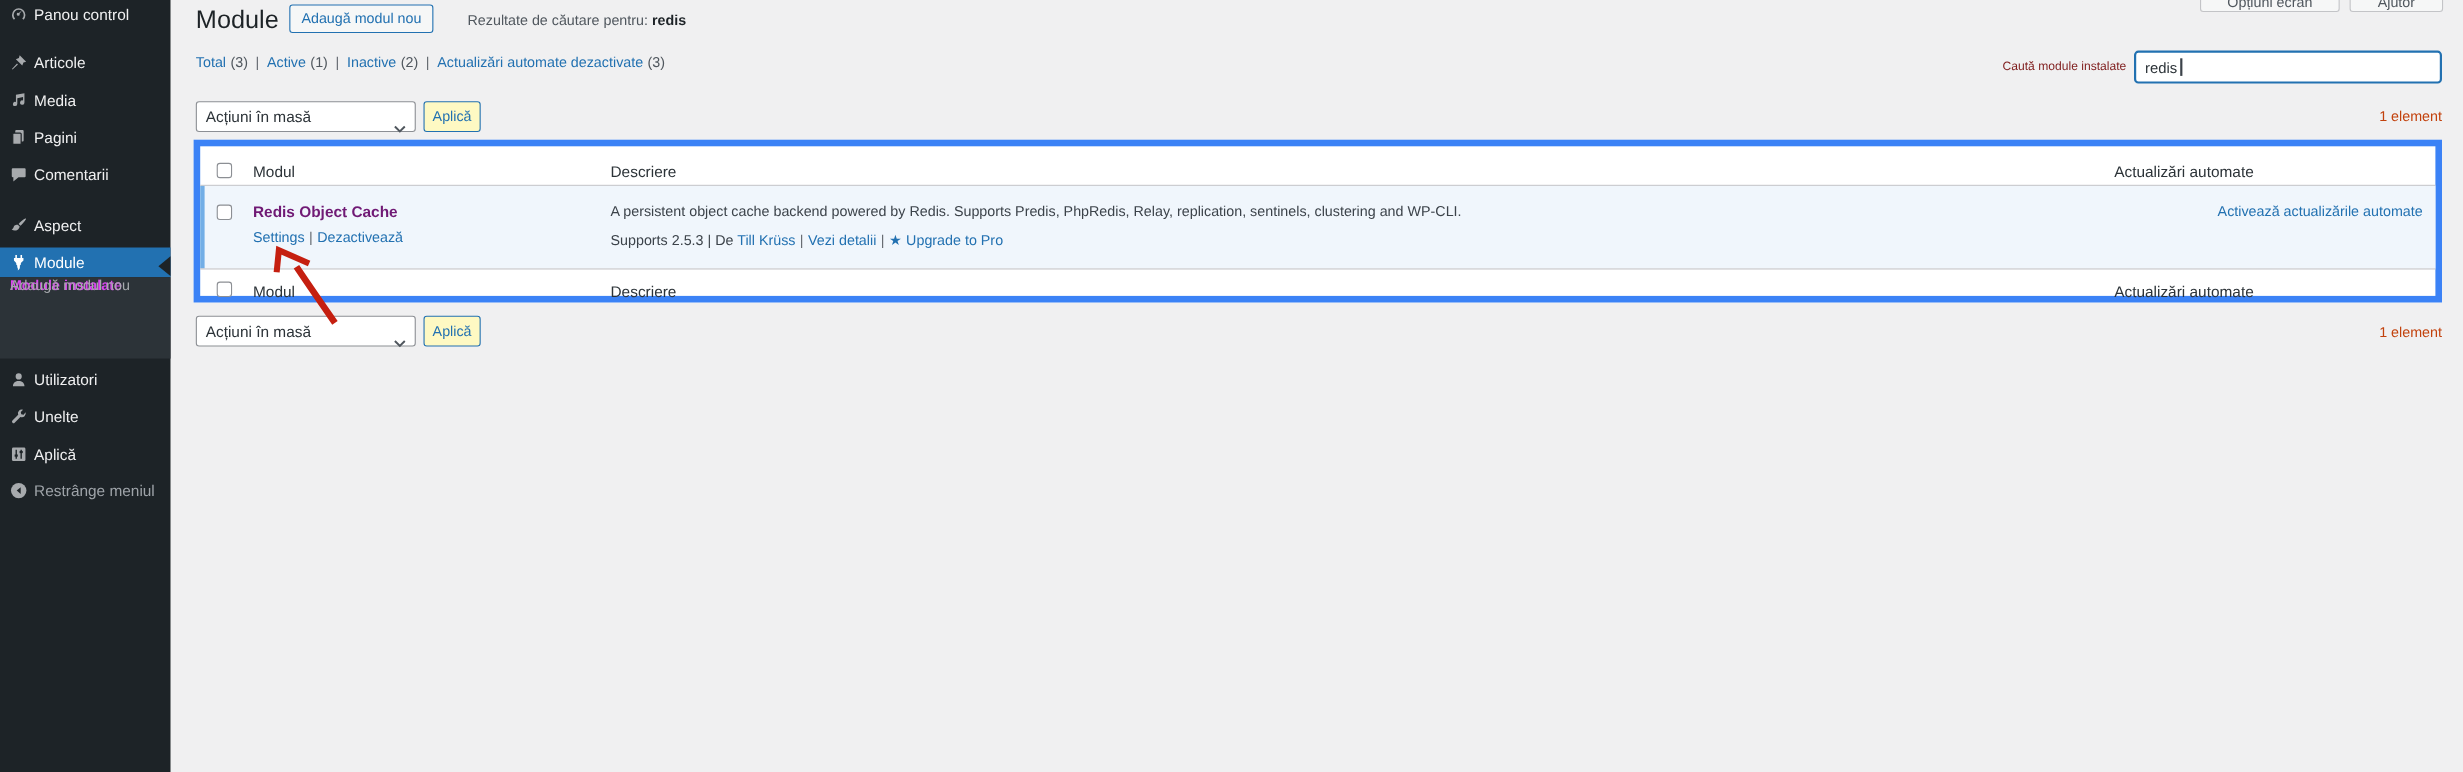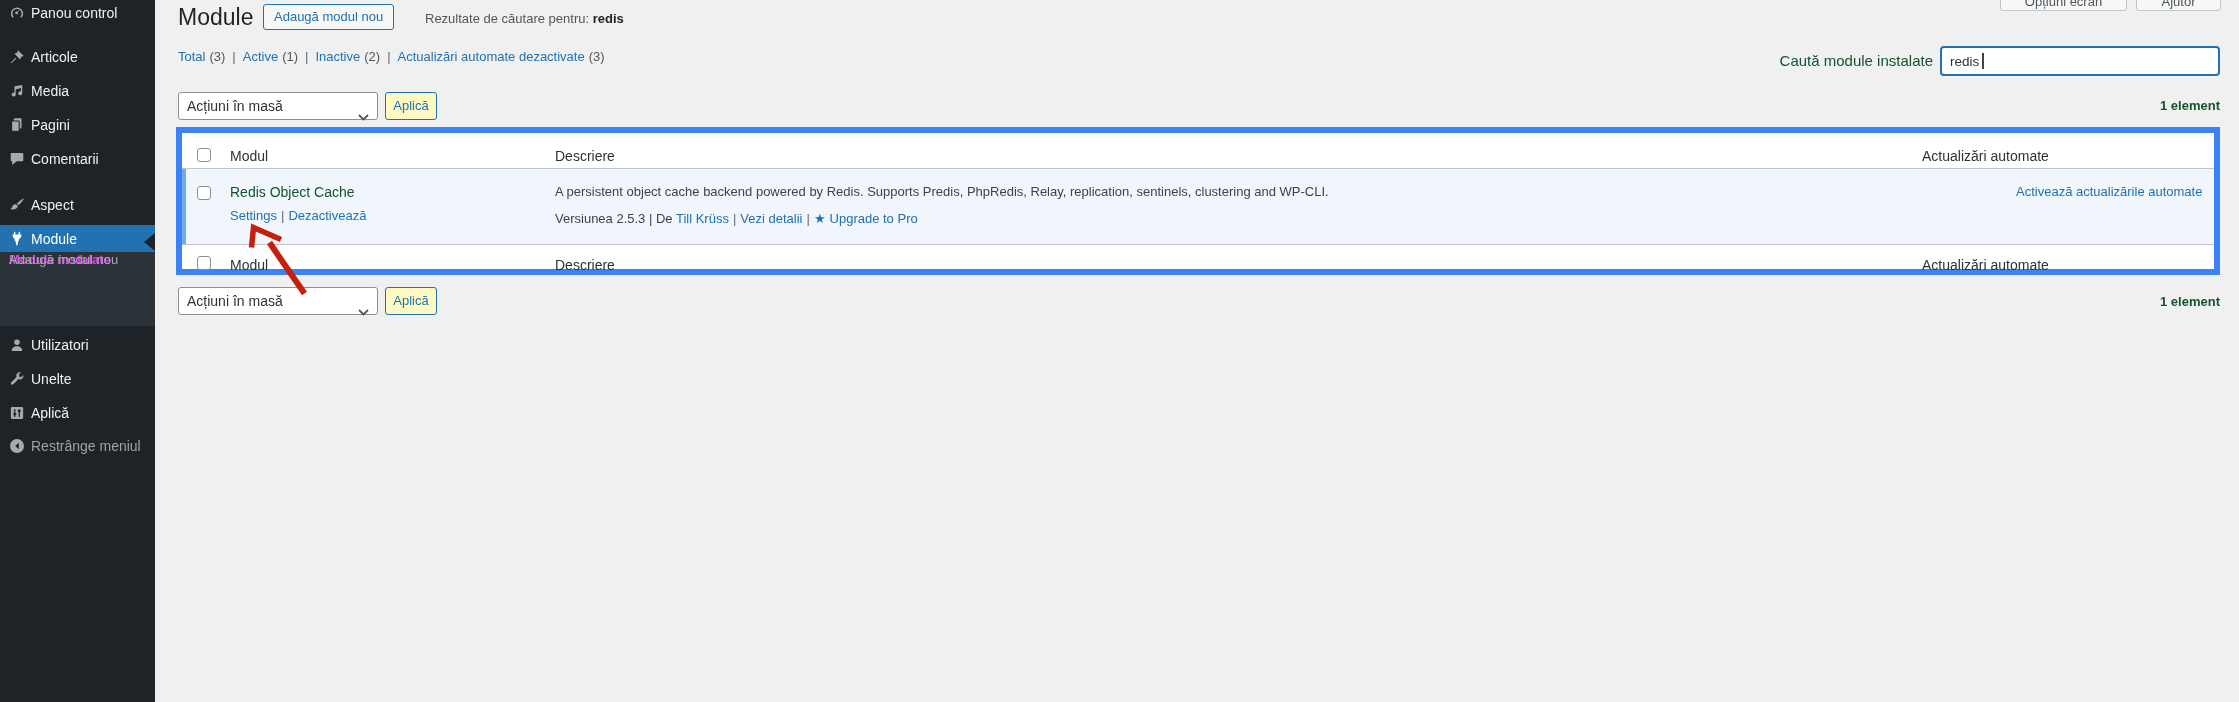--- a/index.html
+++ b/index.html
@@ -33,49 +33,49 @@
            padding:0 10px;background:#f6f7f7;border:1px solid #2271b1;border-radius:3px;
            color:#2271b1;font-size:13px;cursor:pointer;}
   .subtitle{position:absolute;left:425px;top:11px;font-size:13px;line-height:16px;color:#50575e;}
   .subtitle .term{font-weight:bold;color:#1d2327;}
   
   .filters{position:absolute;left:178px;top:49px;font-size:13px;line-height:16px;white-space:nowrap;}
   .filters a{color:#2271b1;text-decoration:none;cursor:pointer;}
   .filters .cnt{color:#50575e;margin-left:4px;}
   .filters .sep{color:#646970;margin:0 7px;}
   
-  .search-label{position:absolute;right:306px;top:53px;font-size:15px;line-height:16px;color:#14532d;white-space:nowrap;}
+  .search-label{position:absolute;right:306px;top:53px;font-size:11px;line-height:16px;color:#7f1d1d;white-space:nowrap;}
   .search-input{position:absolute;left:1940px;top:46px;width:280px;height:30px;box-sizing:border-box;
                 border:2px solid #2271b1;border-radius:4px;background:#fff;padding:0 0 0 8px;
                 font-family:"Liberation Sans",sans-serif;font-size:13.5px;color:#2c3338;outline:none;}
   .caret{position:absolute;left:1982px;top:53px;width:2px;height:16px;background:#3c434a;}
   
   .wsel{position:absolute;width:200px;height:28px;box-sizing:border-box;background:#fff;
         border:1px solid #8c8f94;border-radius:3px;font-size:14px;line-height:26px;color:#2c3338;
         padding-left:8px;cursor:pointer;}
   .wsel .chev{position:absolute;right:8px;top:10px;}
   .apply-btn{position:absolute;width:52px;height:28px;box-sizing:border-box;background:#fef9c3;
              border:1px solid #2271b1;border-radius:3px;color:#2271b1;font-size:13px;line-height:26px;
              text-align:center;cursor:pointer;}
   .sel-top{left:178px;top:92px;}   .apply-top{left:385px;top:92px;}
   .sel-bot{left:178px;top:287px;}  .apply-bot{left:385px;top:287px;}
-  .count{position:absolute;right:19px;font-size:13px;line-height:16px;color:#14532d;font-weight:bold;}
+  .count{position:absolute;right:19px;font-size:13px;line-height:16px;color:#c2410c;}
   .count-top{top:98px;} .count-bot{top:294px;}
   
   .ptable{position:absolute;left:176px;top:127px;width:2044px;height:148px;box-sizing:border-box;
           background:#fff;border:6px solid #3b82f6;}
   .thead{position:absolute;left:0;top:0;right:0;height:36px;box-sizing:border-box;border-bottom:1px solid #c3c4c7;}
   .prow{position:absolute;left:0;top:36px;right:0;height:75px;background:#f0f6fc;}
   .accent{position:absolute;left:0;top:0;width:4px;height:75px;background:#72aee6;}
   .tfoot{position:absolute;left:0;top:111px;right:0;height:36px;box-sizing:border-box;border-top:1px solid #c3c4c7;}
   .cb{position:absolute;width:14px;height:14px;box-sizing:border-box;border:1px solid #8c8f94;
       border-radius:3px;background:#fff;cursor:pointer;}
   .colh{position:absolute;font-size:14px;line-height:20px;color:#2c3338;white-space:nowrap;}
   .c-name{left:48px;}  .c-desc{left:373px;}  .c-auto{left:1740px;text-align:right;}
-  .plugin-title{position:absolute;left:48px;top:13px;font-size:14px;line-height:20px;font-weight:normal;color:#14532d;white-space:nowrap;}
+  .plugin-title{position:absolute;left:48px;top:13px;font-size:14px;line-height:20px;font-weight:bold;color:#701a75;white-space:nowrap;}
   .rowlinks{position:absolute;left:48px;top:37px;font-size:13px;line-height:20px;white-space:nowrap;}
   .rowlinks a,.bluelink{color:#2271b1;text-decoration:none;cursor:pointer;}
   .rowlinks .sep,.meta .sep{color:#646970;margin:0 4px;}
   .desc{position:absolute;left:373px;top:13px;font-size:13px;line-height:20px;color:#3c434a;white-space:nowrap;text-align:center;}
   .meta{position:absolute;left:373px;top:40px;font-size:13px;line-height:20px;color:#3c434a;white-space:nowrap;}
   .meta a{color:#2271b1;text-decoration:none;cursor:pointer;}
   .meta .star{color:#2271b1;margin-right:4px;font-size:13px;}
   .autolink{position:absolute;left:1834px;top:13px;font-size:13px;line-height:20px;white-space:nowrap;}
   
   .arrow-svg{position:absolute;left:0;top:0;width:2239px;height:702px;pointer-events:none;z-index:40;}
@@ -246,21 +246,21 @@
 
     <div class="prow">
       <div class="accent"></div>
       <div class="cb" style="left:15px;top:17px"></div>
       <div class="plugin-title">Redis Object Cache</div>
       <div class="rowlinks">
         <a>Settings</a><span class="sep">|</span><a>Dezactivează</a>
       </div>
       <div class="desc">A persistent object cache backend powered by Redis. Supports Predis, PhpRedis, Relay, replication, sentinels, clustering and WP-CLI.</div>
       <div class="meta">
-        <span>Versiunea 2.5.3 | De</span>
+        <span>Supports 2.5.3 | De</span>
         <a>Till Krüss</a><span class="sep">|</span><a>Vezi detalii</a><span class="sep">|</span><span class="star">★</span><a>Upgrade to Pro</a>
       </div>
       <div class="autolink">
         <a class="bluelink">Activează actualizările automate</a>
       </div>
     </div>
 
     <div class="tfoot">
       <div class="cb" style="left:15px;top:11px"></div>
       <div class="colh c-name" style="top:10px">Modul</div>

